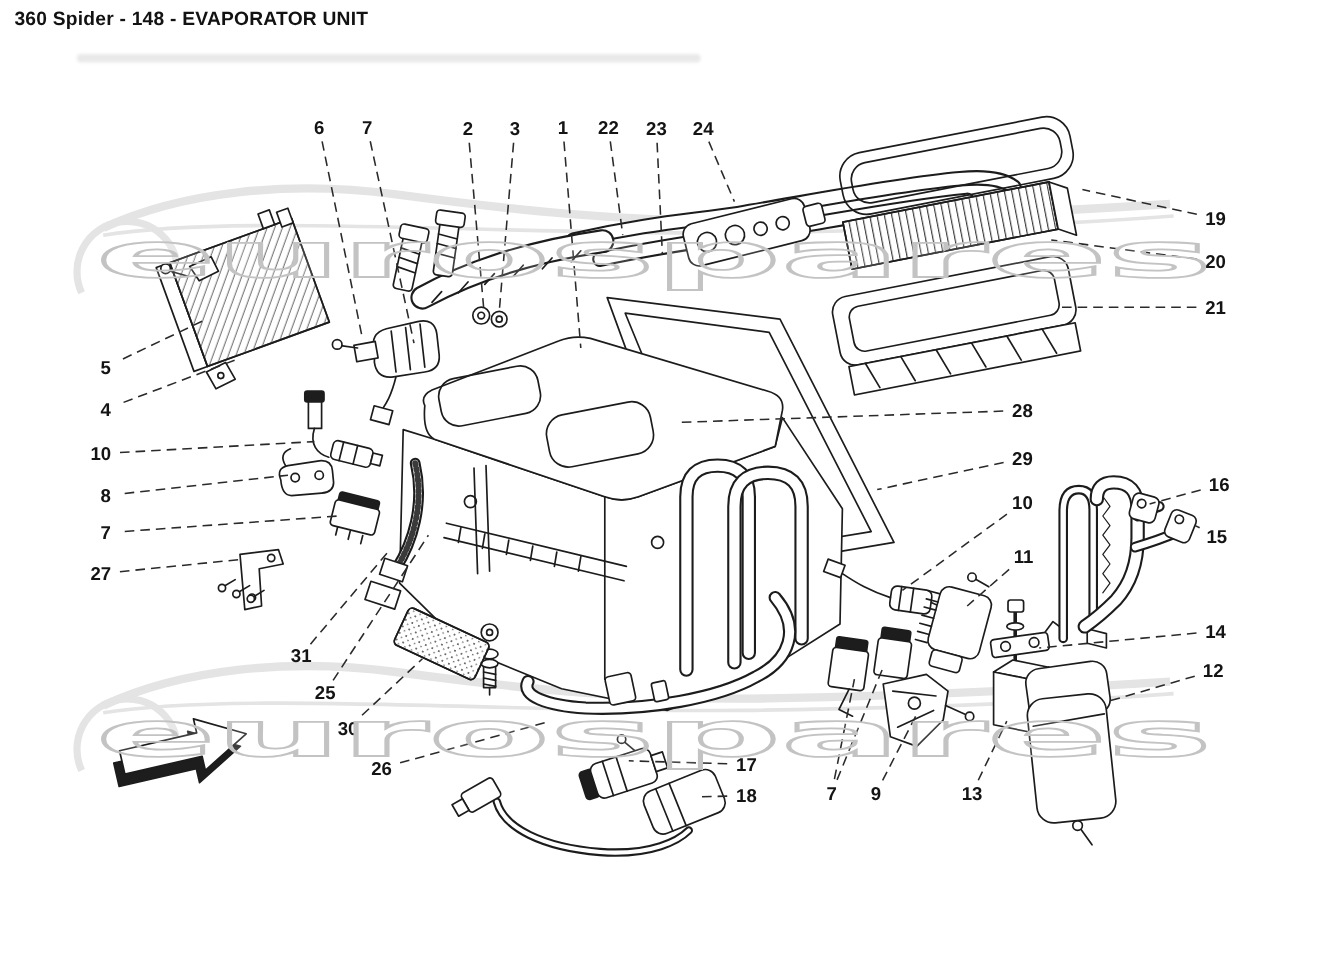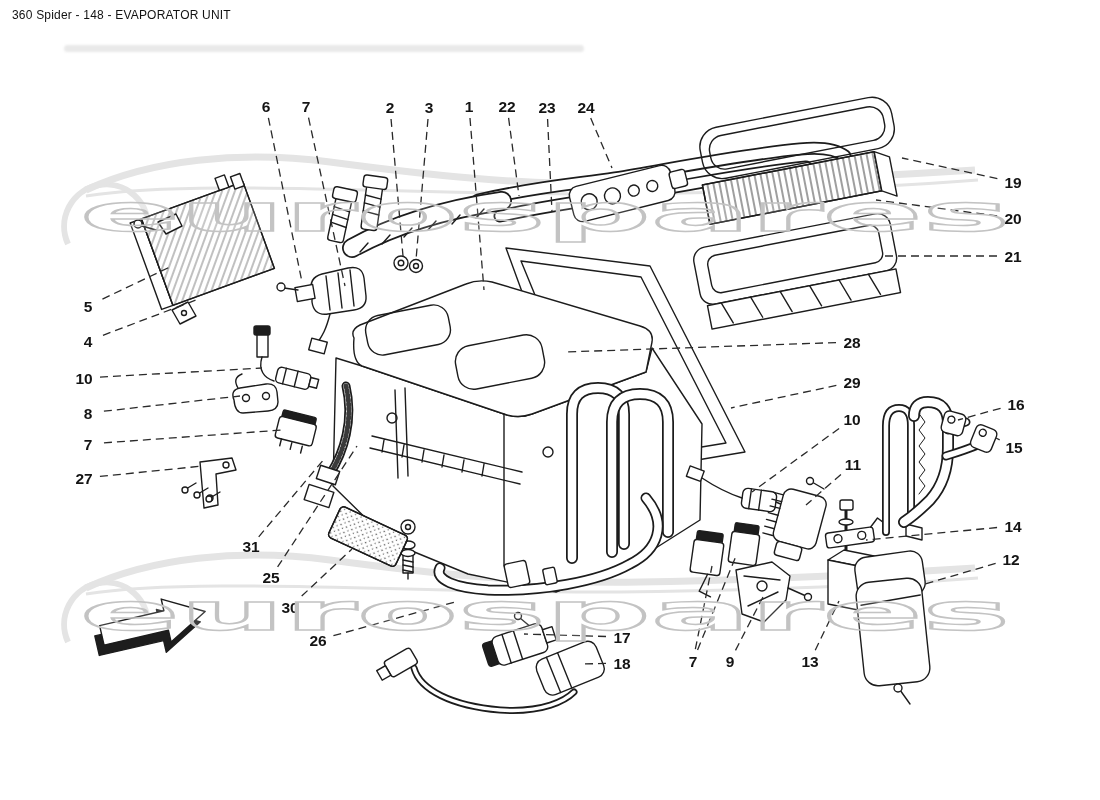--- a/index.html
+++ b/index.html
@@ -1,18 +1,18 @@
 <!DOCTYPE html>
 <html><head>
 <meta charset="utf-8">
 <style>
   html,body{margin:0;padding:0;background:#ffffff;}
   #page{position:relative;width:1100px;height:800px;background:#fff;overflow:hidden;
         font-family:"Liberation Sans",sans-serif;}
-  #title{position:absolute;left:12px;top:8px;font-size:12px;font-weight:normal;
+  #title{position:absolute;left:12px;top:8px;font-size:16px;font-weight:bold;
          color:#121212;letter-spacing:.2px;white-space:nowrap;}
   #ghost{position:absolute;left:64px;top:45px;width:520px;height:7px;background:#e9e9e9;
          border-radius:4px;filter:blur(1.2px);}
   svg{position:absolute;left:0;top:0;}
   .callout{font:bold 15.5px "Liberation Sans",sans-serif;fill:#141414;}
   .leader{stroke:#2a2a2a;stroke-width:1.3;stroke-dasharray:8 5;fill:none;}
   .wm{fill:#ffffff;fill-opacity:.15;stroke:#c3c3c3;stroke-width:1.5;
       font-family:"DejaVu Sans",sans-serif;font-weight:bold;}
   .ink{stroke:#1c1c1c;fill:none;stroke-width:1.4;stroke-linejoin:round;stroke-linecap:round;}
   .wfill{fill:#ffffff;}

